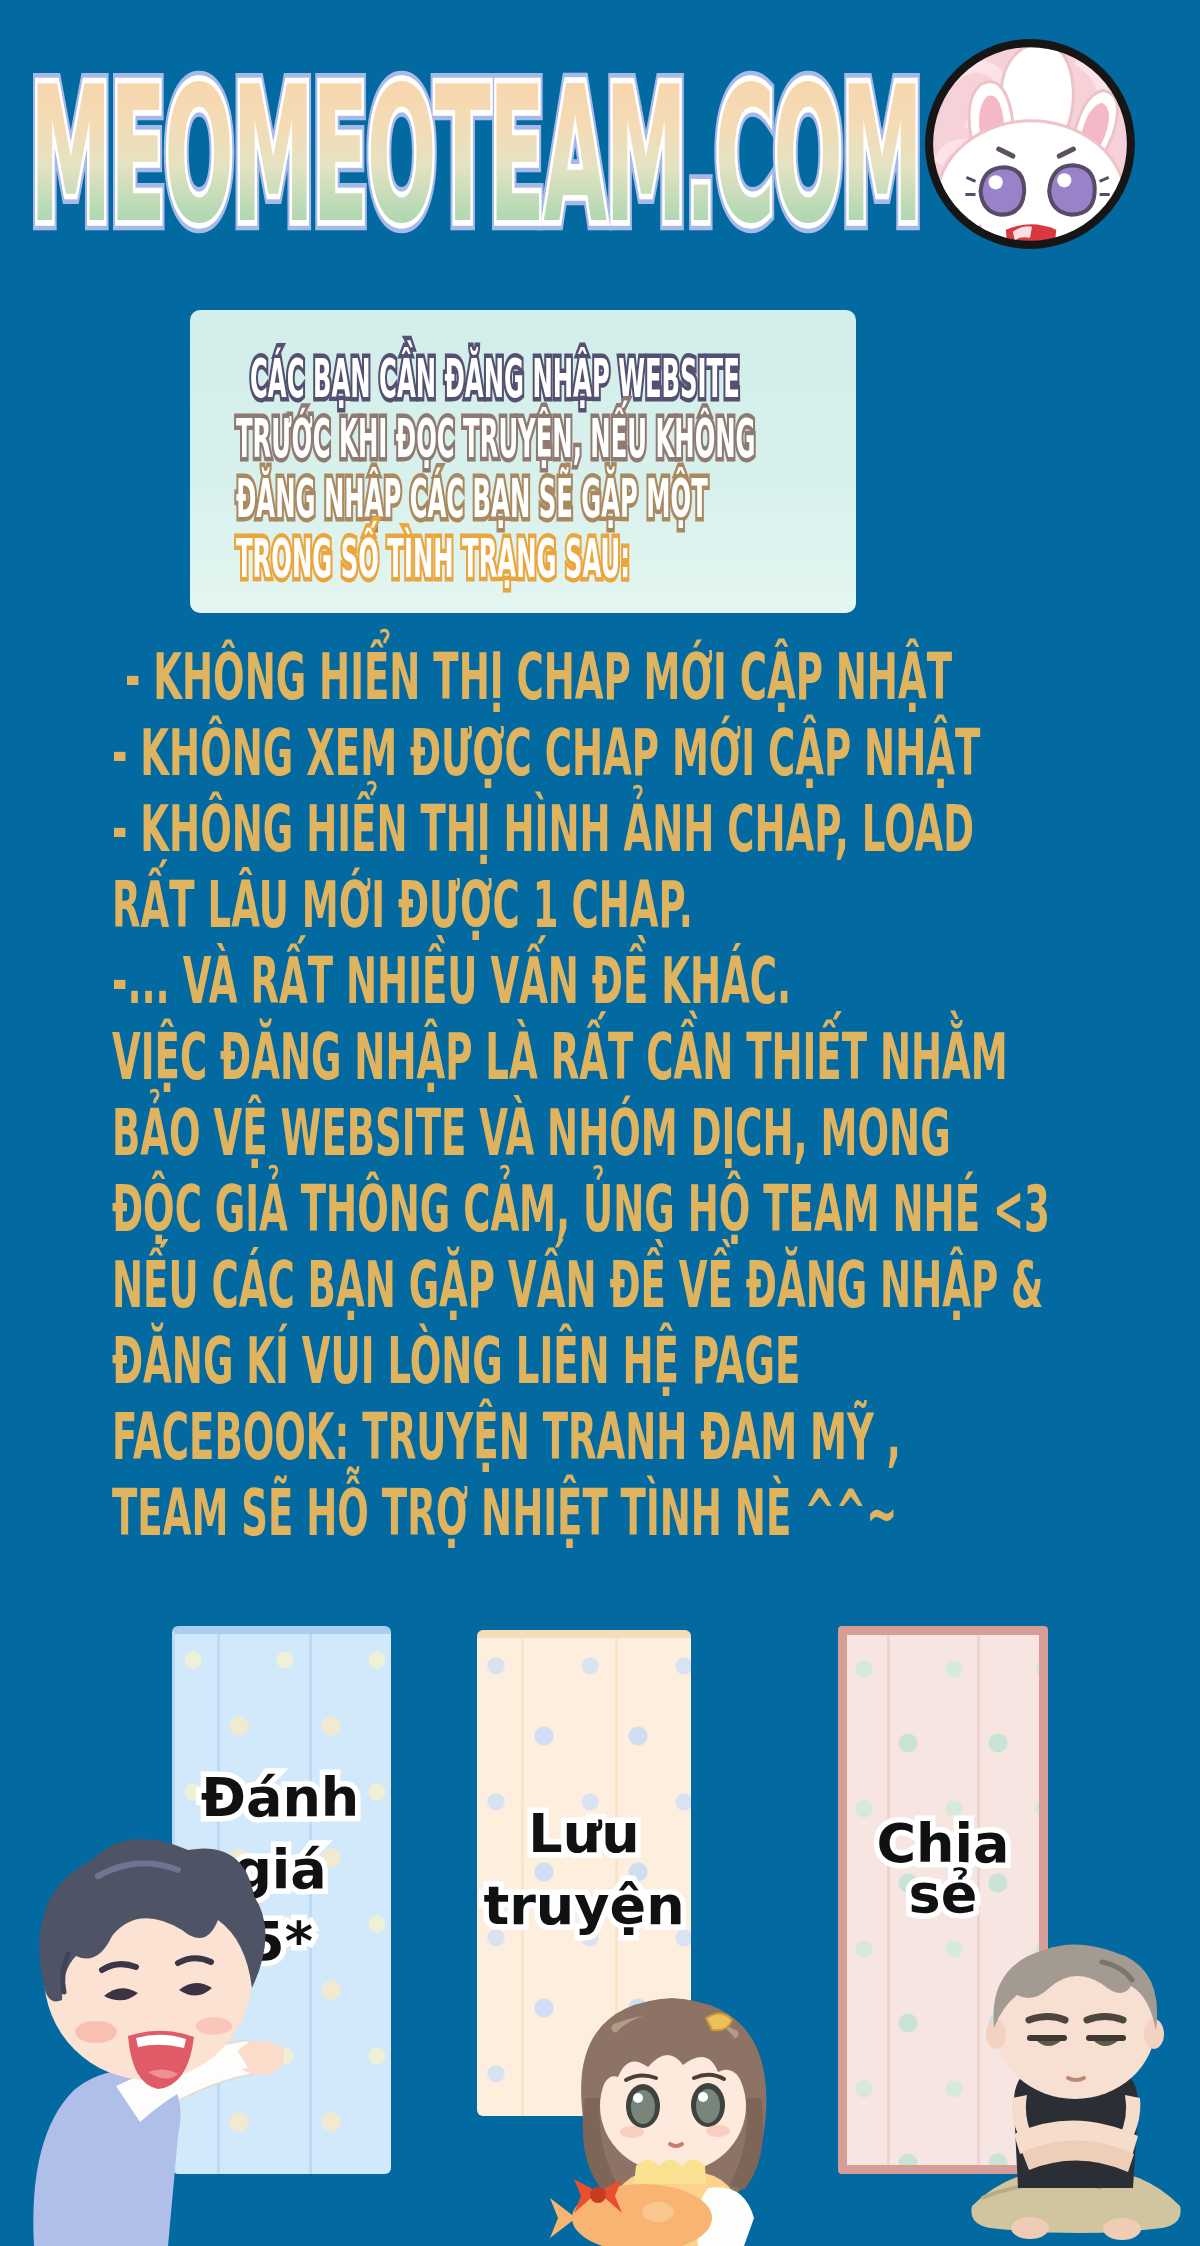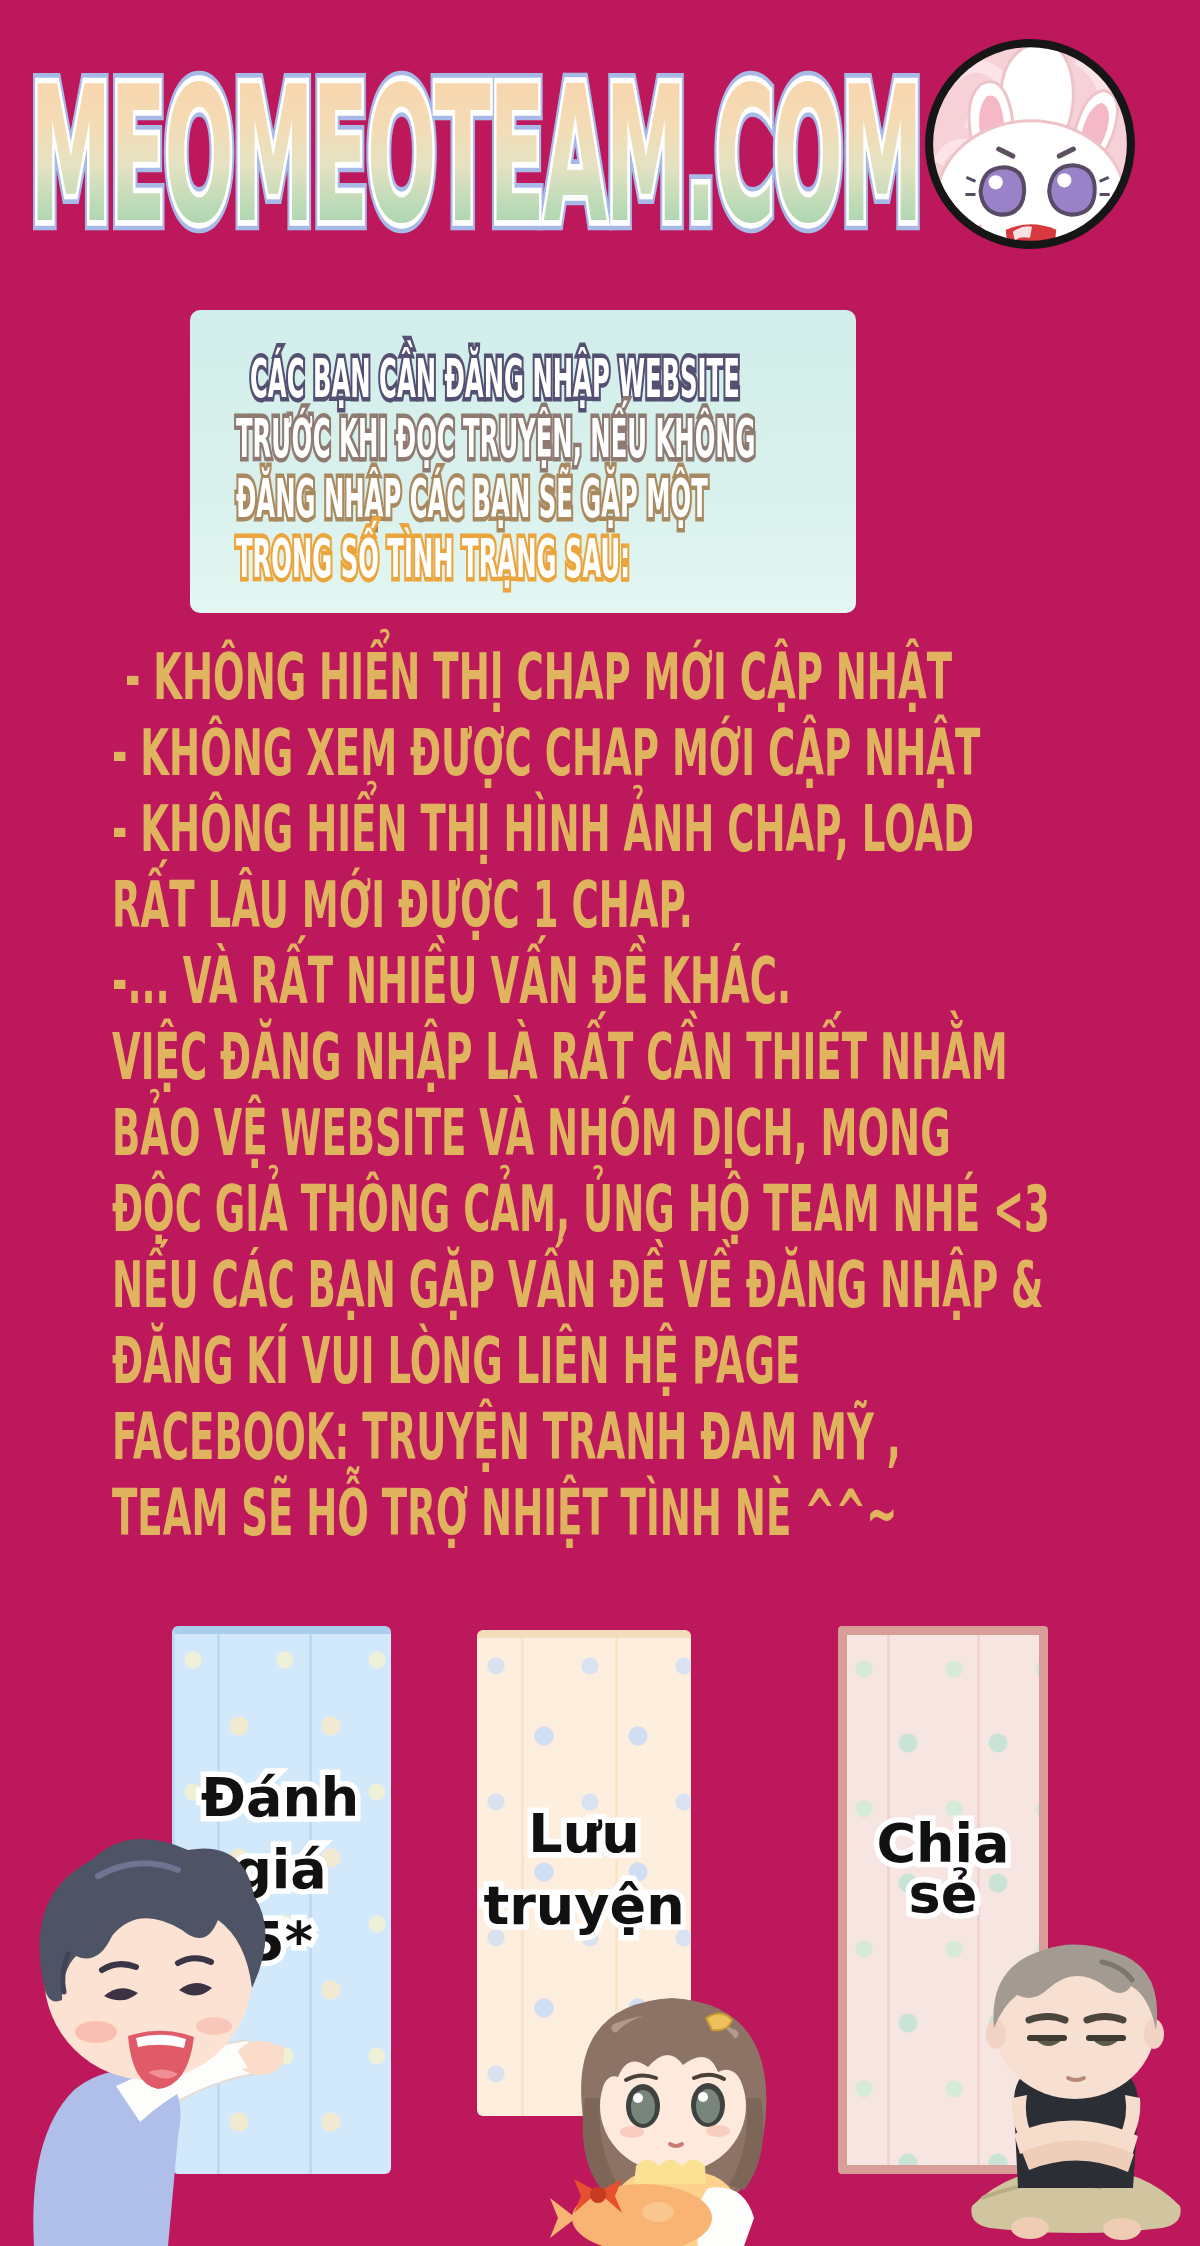--- a/index.html
+++ b/index.html
@@ -1,16 +1,16 @@
 <!DOCTYPE html>
 <html><head>
 <meta charset="utf-8">
 <style>
   html,body{margin:0;padding:0;background:#ffffff;}
-  #page{position:relative;width:1200px;height:2246px;background:#be185d;overflow:hidden;
+  #page{position:relative;width:1200px;height:2246px;background:#0369a1;overflow:hidden;
         font-family:"DejaVu Sans",sans-serif;}
 
   
   .logo{position:absolute;left:30px;top:62px;width:1100px;height:110px;
         font-size:100px;font-weight:bold;letter-spacing:-2px;line-height:100px;
         transform:scale(0.82,1.88);transform-origin:0 0;white-space:nowrap;}
   .logo span{position:absolute;left:0;top:0;}
   .logo-stroke-blue{-webkit-text-stroke:11px #a6b9e7;color:#a6b9e7;}
   .logo-stroke-white{-webkit-text-stroke:6px #ffffff;color:#ffffff;}
   .logo-fill{background:linear-gradient(180deg,#f9d5ac 6%,#f3dcb6 35%,#e5e2c2 55%,#b9dab6 78%,#a0d3a9 96%);

